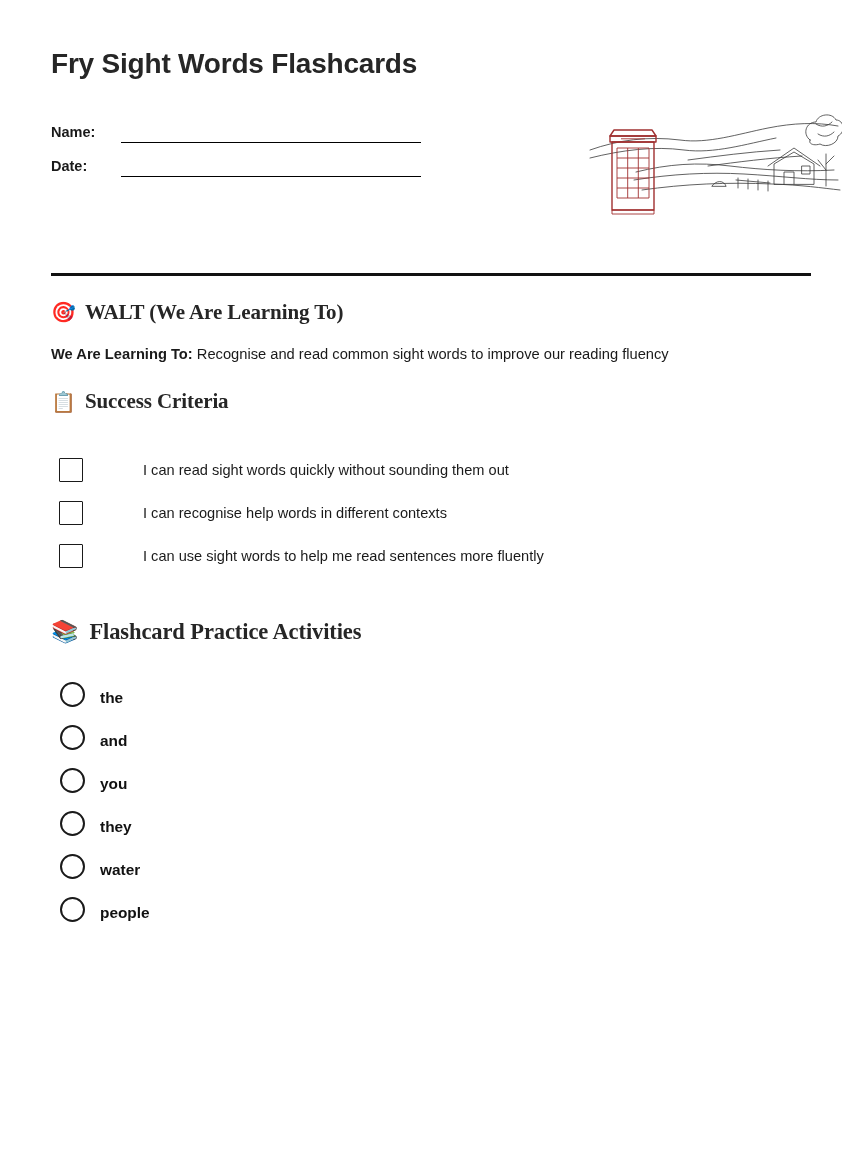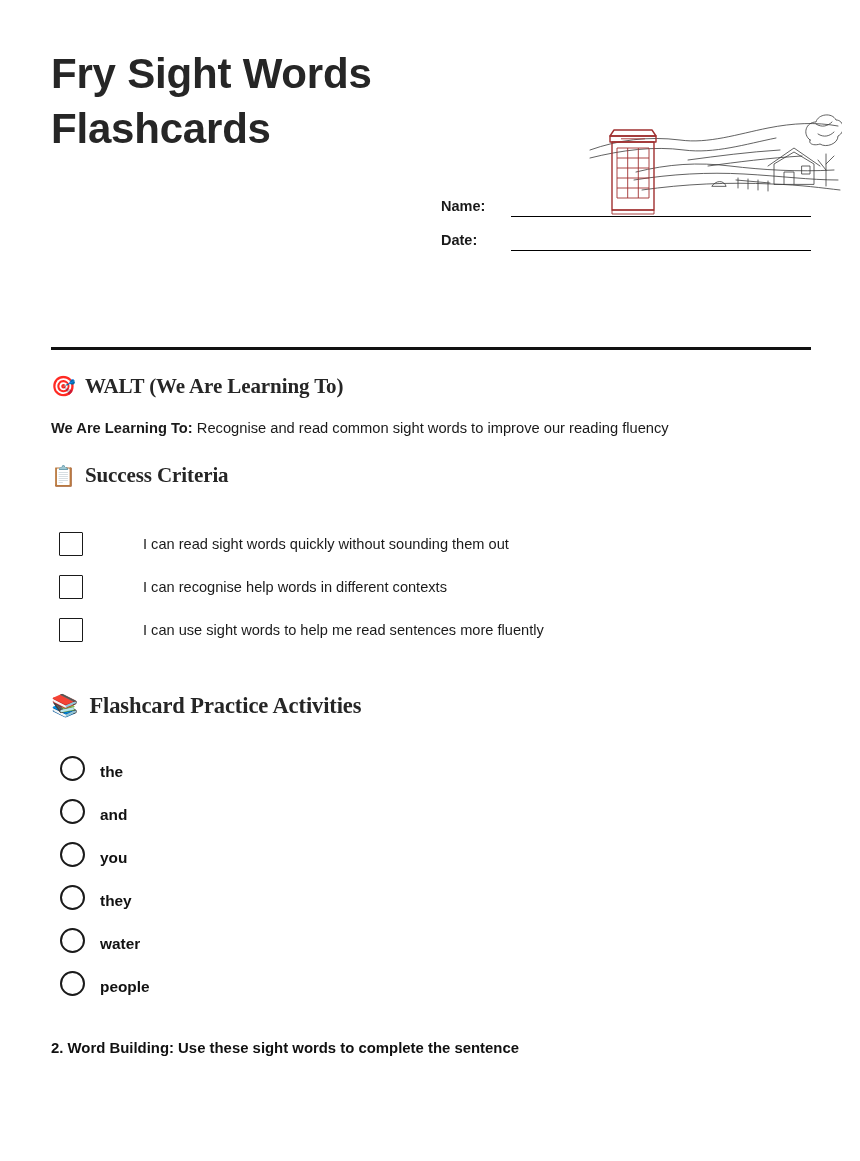--- a/index.html
+++ b/index.html
@@ -24,38 +24,37 @@
   }
   .content {
     position: absolute;
     left: 51px;
     top: 46px;
     width: 760px;
   }
 
   
   .doc-title {
-    font-size: 42px;
+    font-size: 28px;
     font-weight: bold;
     line-height: 1.32;
     letter-spacing: -0.2px;
     color: #262626;
     margin: 0;
     width: 430px;
   }
 
   
   .meta-block {
     margin-top: 26px;
   }
   .meta-row {
     display: flex;
     align-items: flex-end;
     height: 34px;
-    justify-content: flex-end;
   }
   .meta-label {
     font-size: 14.5px;
     font-weight: bold;
     color: #1a1a1a;
     width: 70px;
     padding-bottom: 3px;
   }
   .meta-line {
     width: 300px;
@@ -250,21 +249,20 @@
       <div class="word-item">
         <span class="circle"></span>
         <span class="word-text">water</span>
       </div>
       <div class="word-item">
         <span class="circle"></span>
         <span class="word-text">people</span>
       </div>
     </div>
 
-    <div class="activity-title second">2. Word Building: Use these sight words to complete the sentence</div>
 
   </div>
 
   <div class="illustration">
     <svg viewBox="0 0 254 130" width="254" height="130" xmlns="http://www.w3.org/2000/svg">
       <g fill="none" stroke="#3a3a3a" stroke-width="0.8" stroke-linecap="round">
 
         <path d="M2 50 C 30 40, 60 36, 92 40 C 120 44, 150 34, 180 28 C 205 23, 228 22, 250 26"></path>
         <path d="M2 58 C 34 50, 66 46, 96 50 C 126 54, 158 44, 188 38"></path>
         <path d="M48 72 C 80 64, 110 62, 142 66 C 175 70, 210 72, 246 70"></path>

